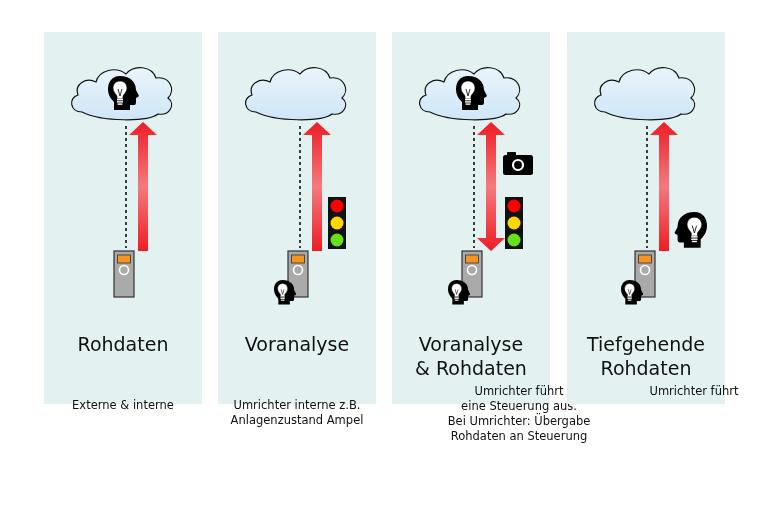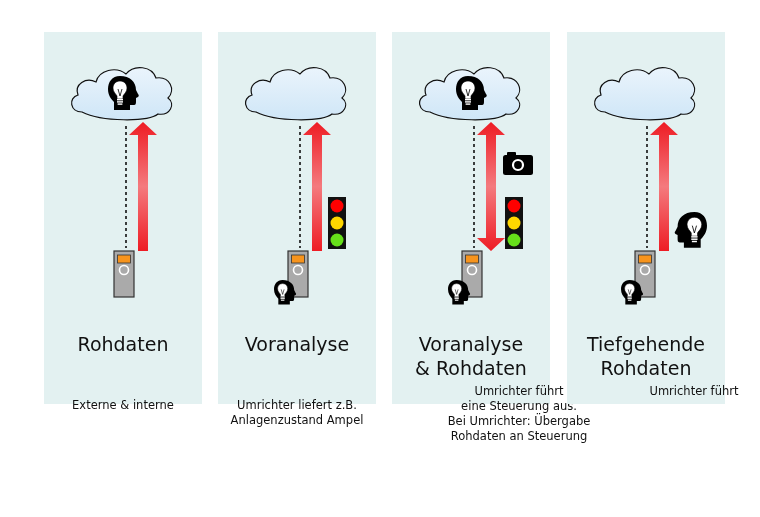--- a/index.html
+++ b/index.html
@@ -102,21 +102,21 @@
     <rect x="9" y="23" width="6" height="1.4" fill="#fff"></rect>
     <rect x="9" y="25.2" width="6" height="1.4" fill="#fff"></rect>
     <rect x="9.6" y="27.4" width="4.8" height="1.4" fill="#fff"></rect>
   </g>
       </g>
   </svg>
   <div class="title">
     <span>Voranalyse</span>
   </div>
   <div class="desc one">
-    <span>Umrichter liefert z.B.</span>
+    <span>Umrichter interne z.B.</span>
     <span>Anlagenzustand Ampel</span>
   </div>
 </div>
 
 <div class="panel" style="left:392px">
   <svg class="art" viewBox="0 0 158 280">
     <g class="cloud">
         <defs>
           <linearGradient id="cg2" x1="0" y1="0" x2="0" y2="1">
       <stop offset="0" stop-color="#eaf4fc"></stop>

